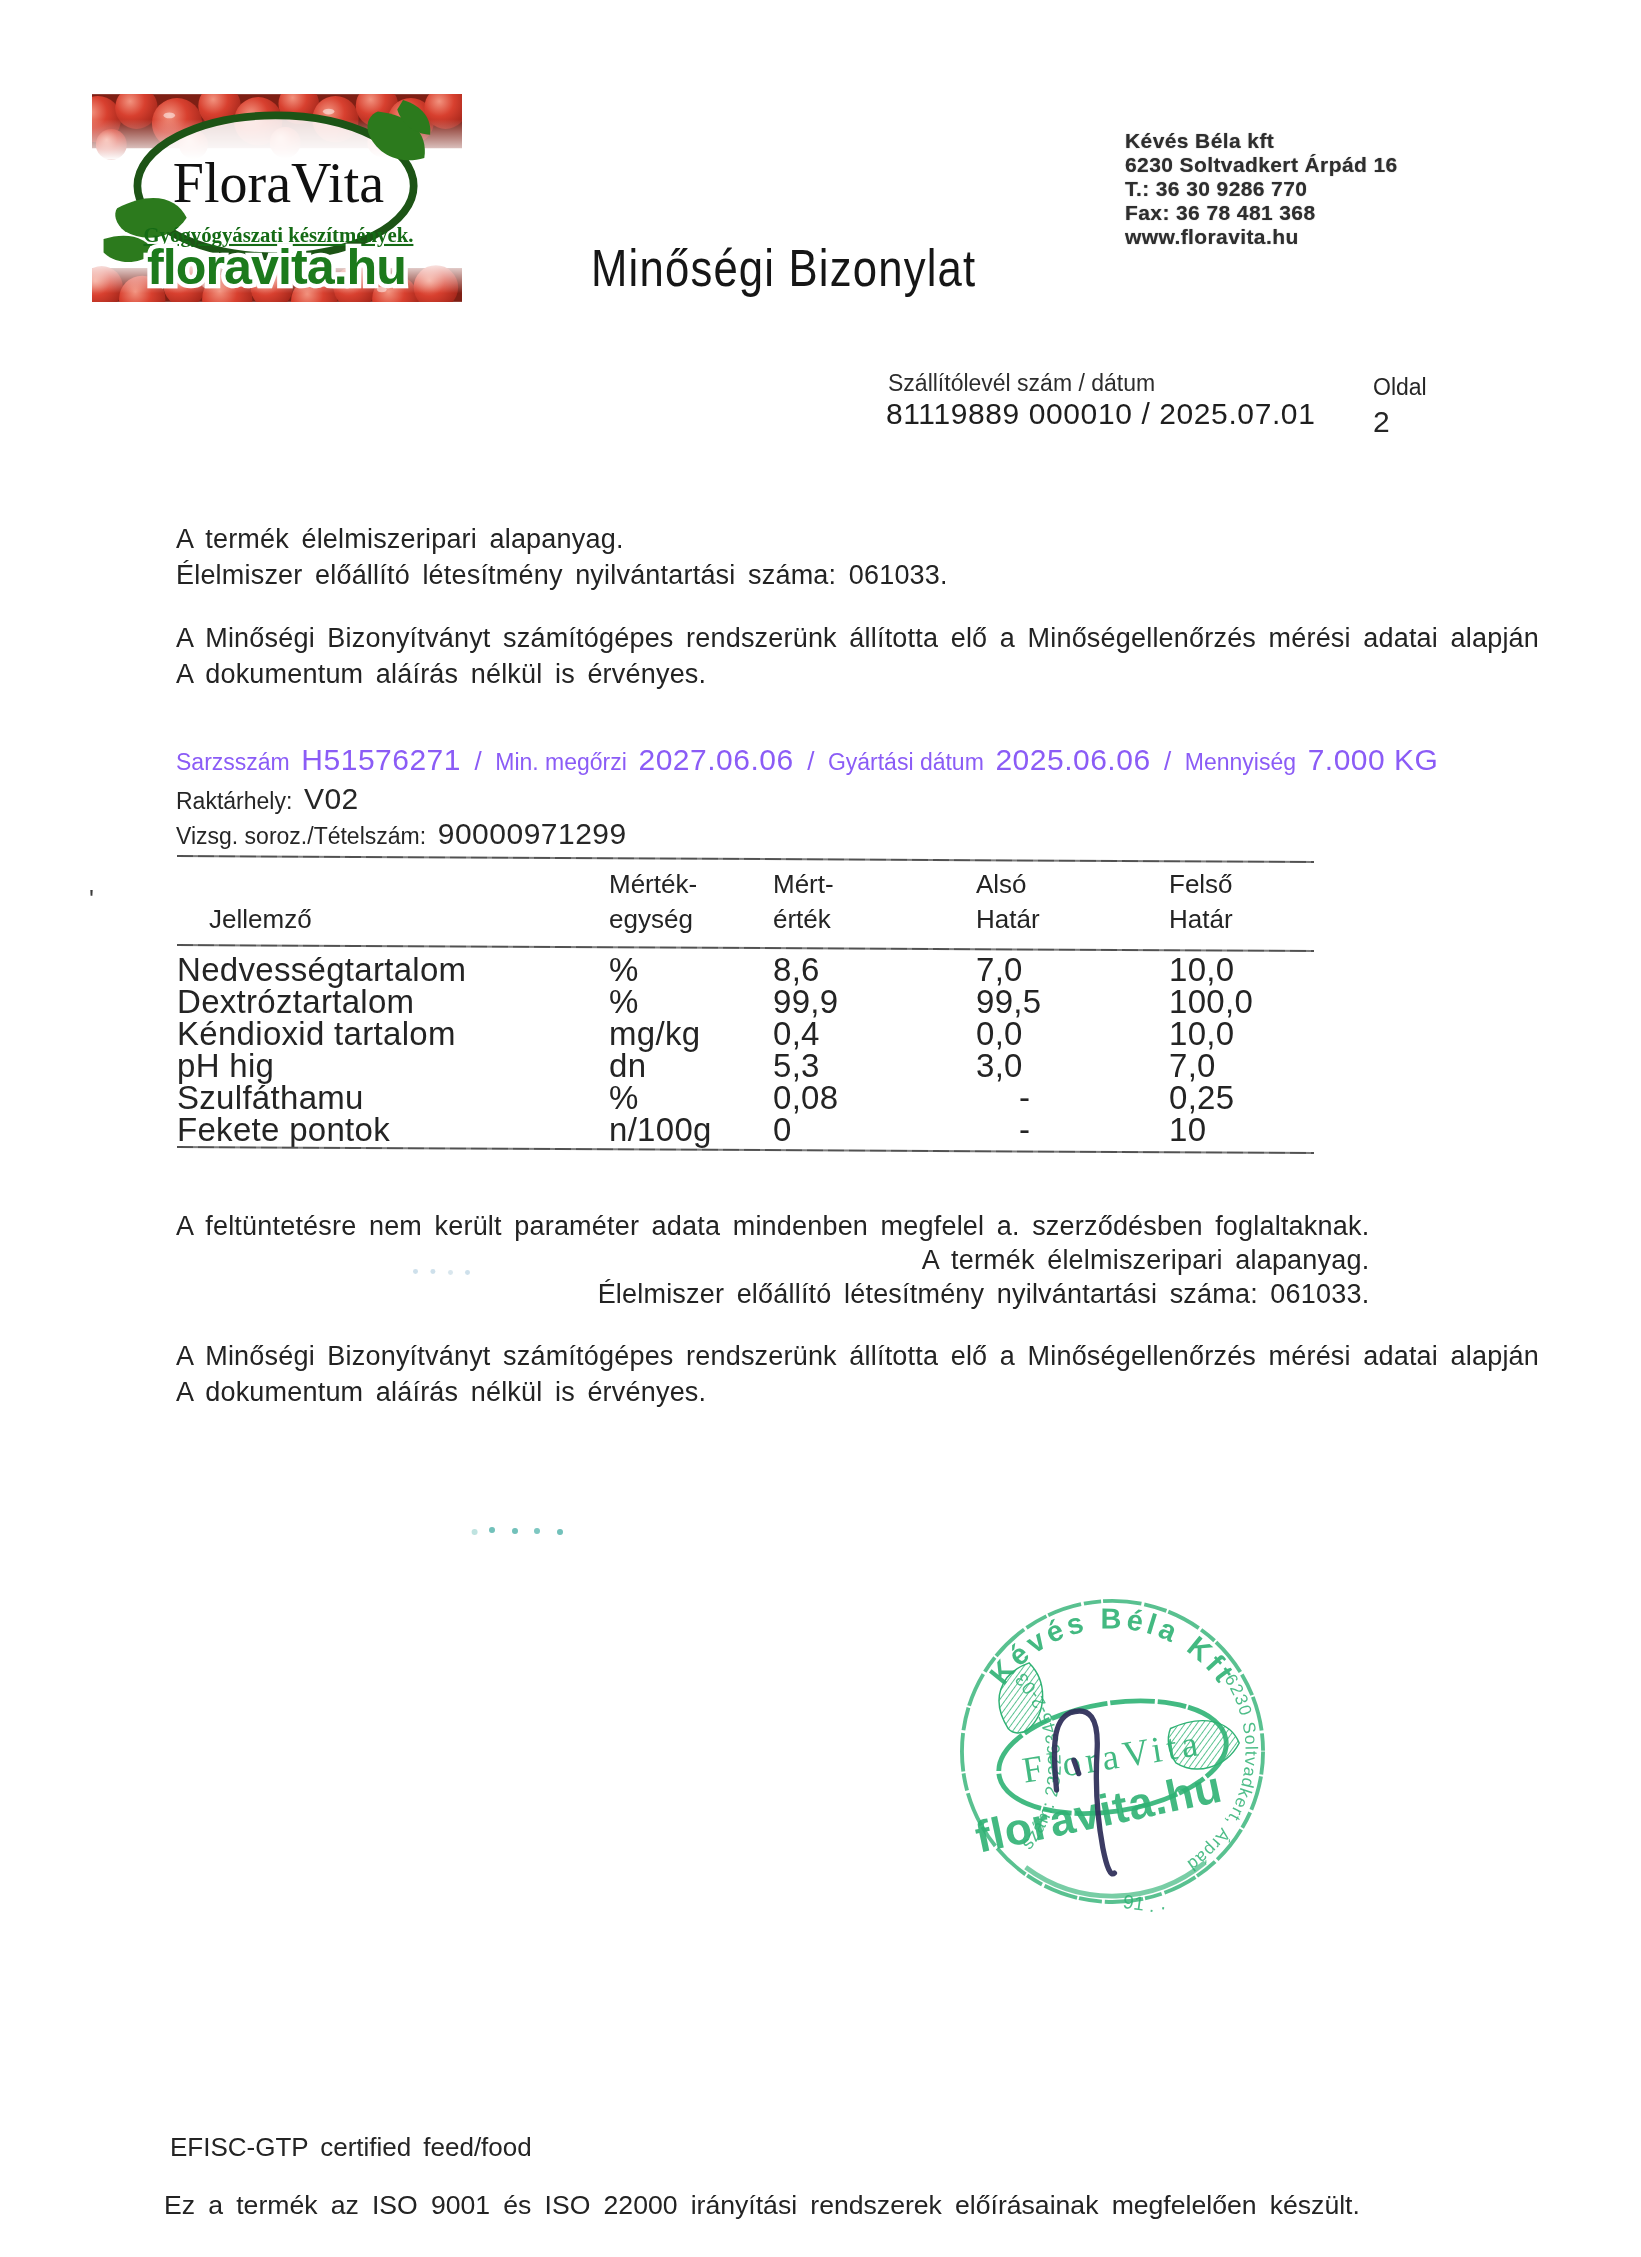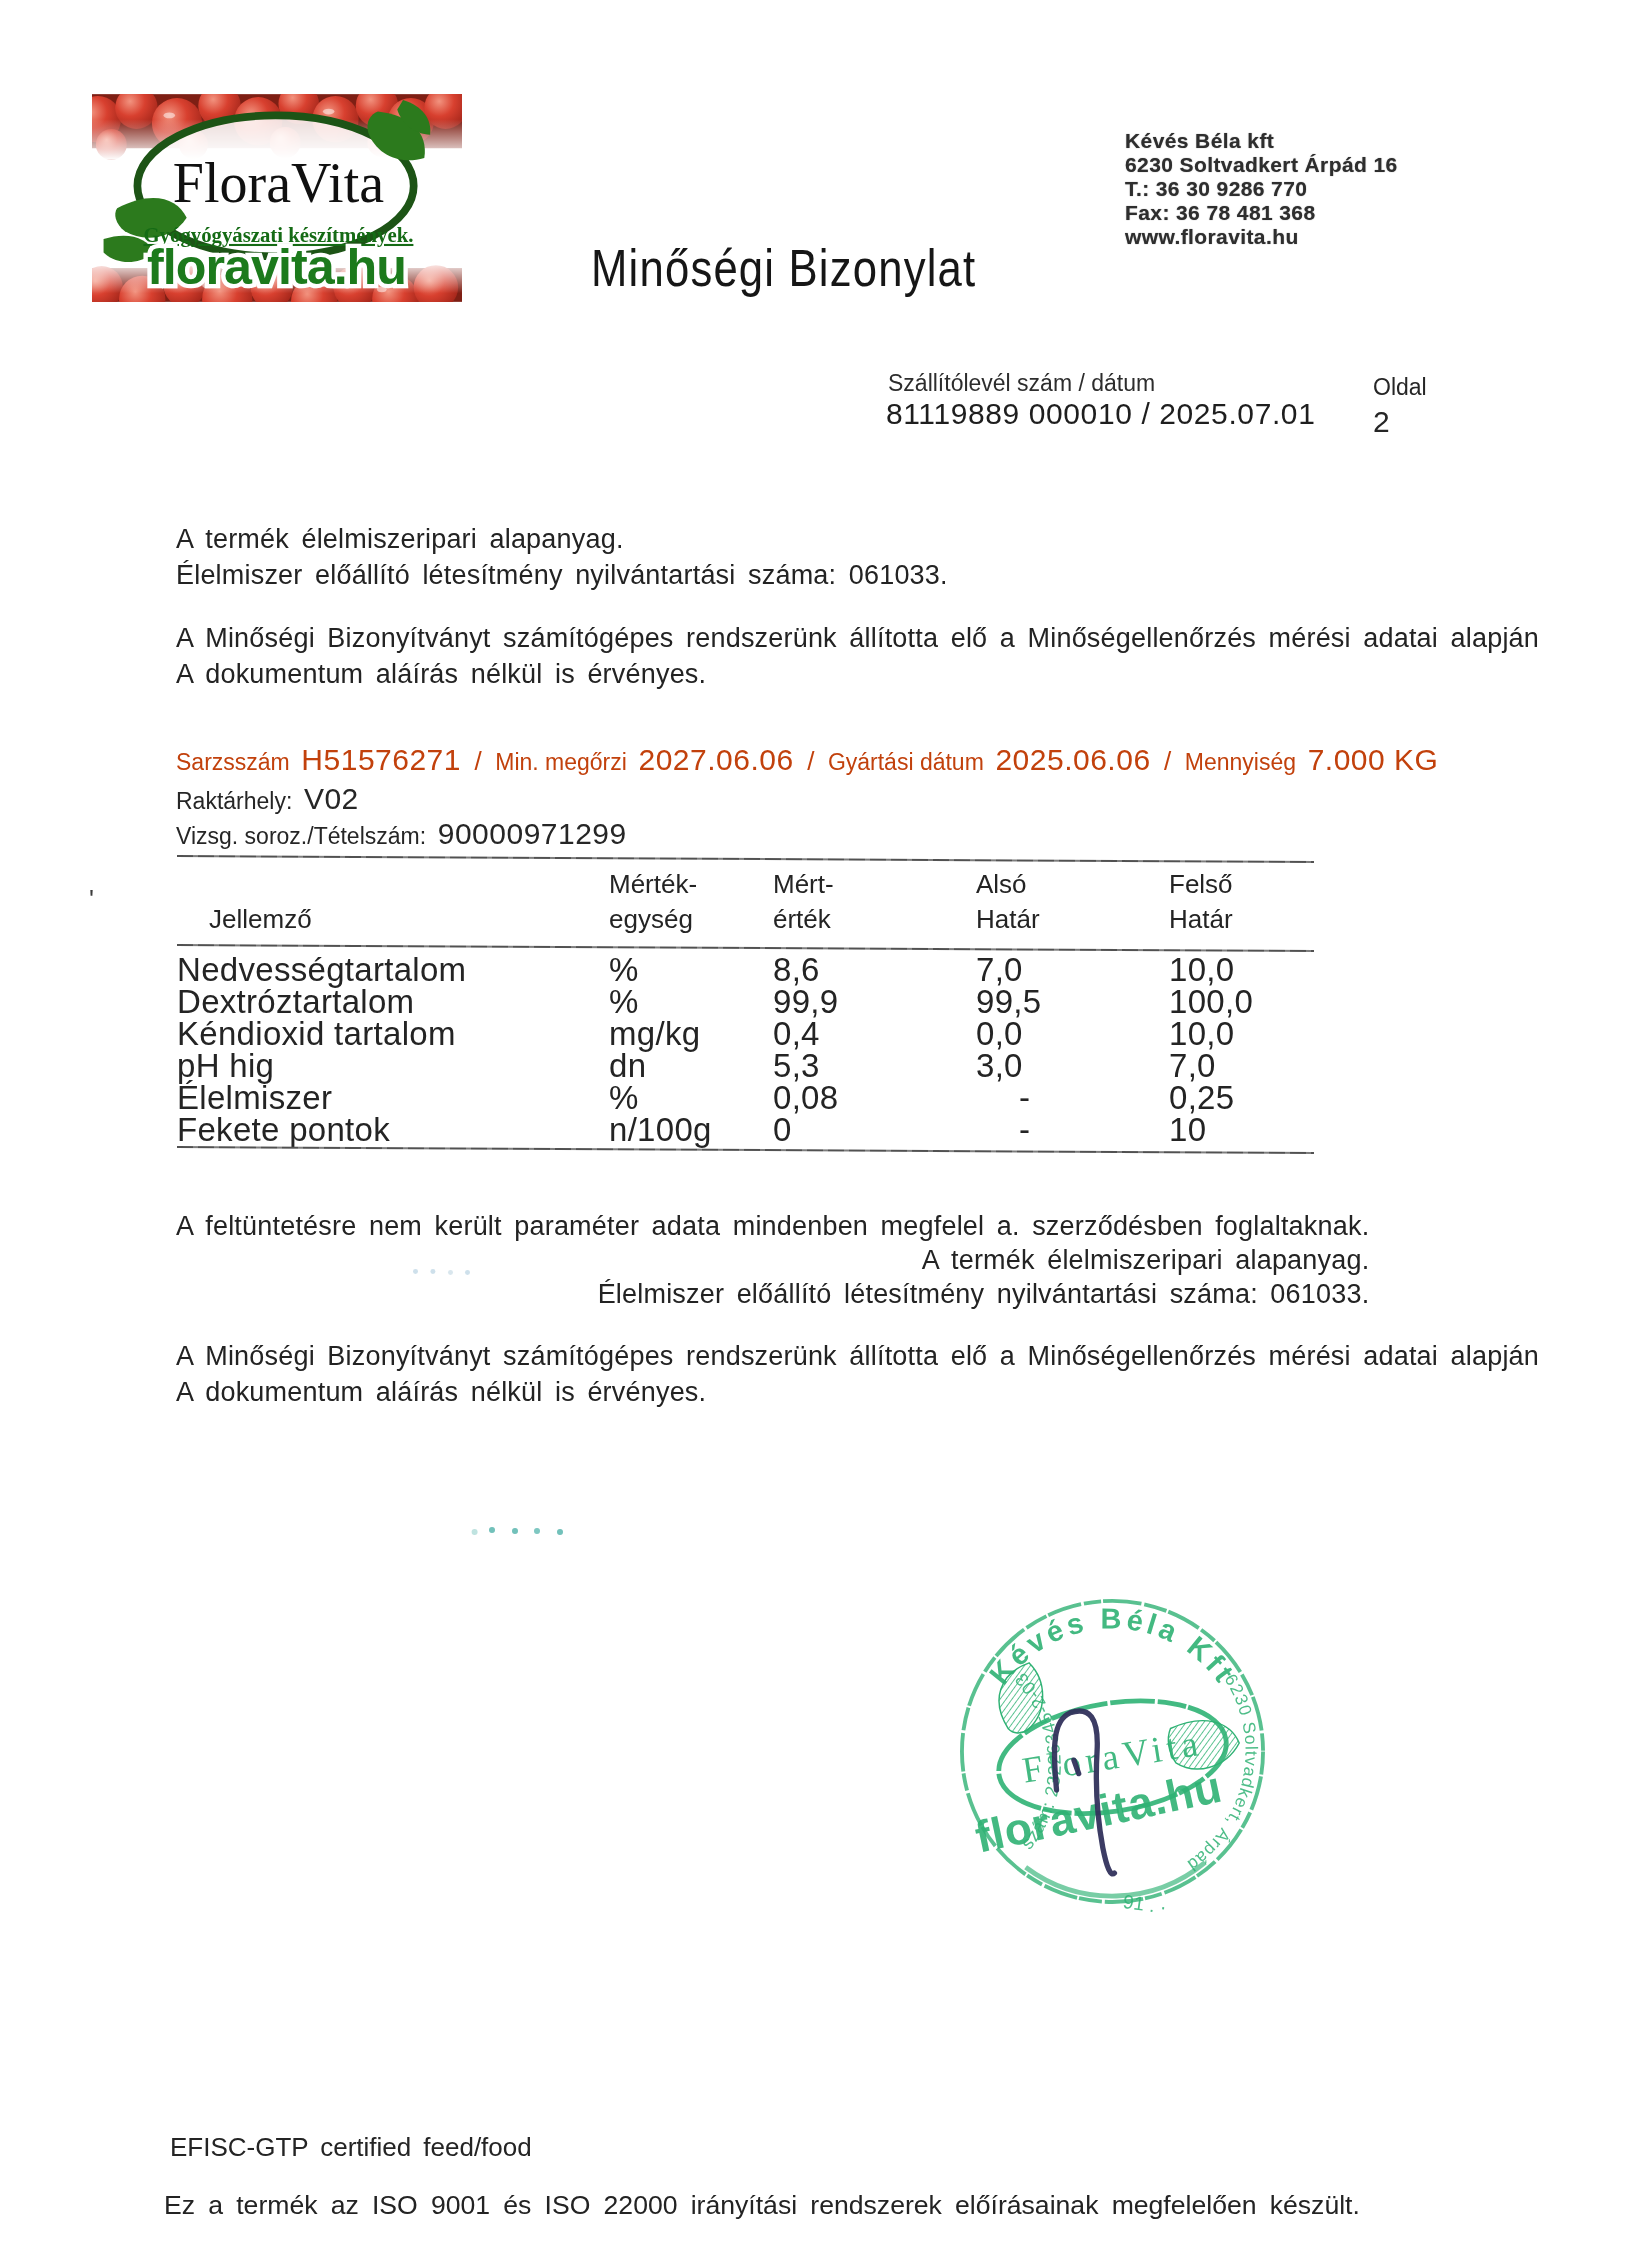--- a/index.html
+++ b/index.html
@@ -16,21 +16,21 @@
   .dlv-value{left:886px;top:397px;font-size:30px;letter-spacing:0.6px;color:#1e1e1e;}
   .oldal-label{left:1373px;top:374px;font-size:23px;}
   .oldal-value{left:1373px;top:405px;font-size:30px;}
 
   .para{font-size:27px;line-height:36px;letter-spacing:0.2px;word-spacing:4.8px;color:#232323;}
   #intro{left:176px;top:521px;}
   #statement1{left:176px;top:620px;}
   #compliance{left:176px;top:1209px;line-height:34px;text-align:right;}
   #statement2{left:176px;top:1338px;}
 
-  .batchline{left:176px;top:743px;white-space:nowrap;color:#c2410c;}
+  .batchline{left:176px;top:743px;white-space:nowrap;color:#8b5cf6;}
   .batchline .lbl,#raktar .lbl,#vizsg .lbl{font-size:23px;}
   .batchline .val,#raktar .val,#vizsg .val{font-size:30px;margin-left:11.6px;letter-spacing:0.5px;}
   .batchline .sep{font-size:26px;margin:0 13.5px;}
   #raktar{left:176px;top:782px;white-space:nowrap;}
   #vizsg{left:176px;top:817px;white-space:nowrap;}
 
   
   .qtable{left:177px;top:855px;width:1137px;color:#242424;}
   .rule{height:1.9px;background:repeating-linear-gradient(90deg,#515151 0 16.4px,#7d7d7d 16.4px 21px);
         transform:rotate(.3deg);transform-origin:left center;}
@@ -201,21 +201,21 @@
           <div>10,0</div>
       </div>
       <div class="trow">
         <div>pH hig</div>
           <div>dn</div>
           <div>5,3</div>
           <div>3,0</div>
           <div>7,0</div>
       </div>
       <div class="trow">
-        <div>Élelmiszer</div>
+        <div>Szulfáthamu</div>
           <div>%</div>
           <div>0,08</div>
           <div style="padding-left:43px">-</div>
           <div>0,25</div>
       </div>
       <div class="trow">
         <div>Fekete pontok</div>
           <div>n/100g</div>
           <div>0</div>
           <div style="padding-left:43px">-</div>

